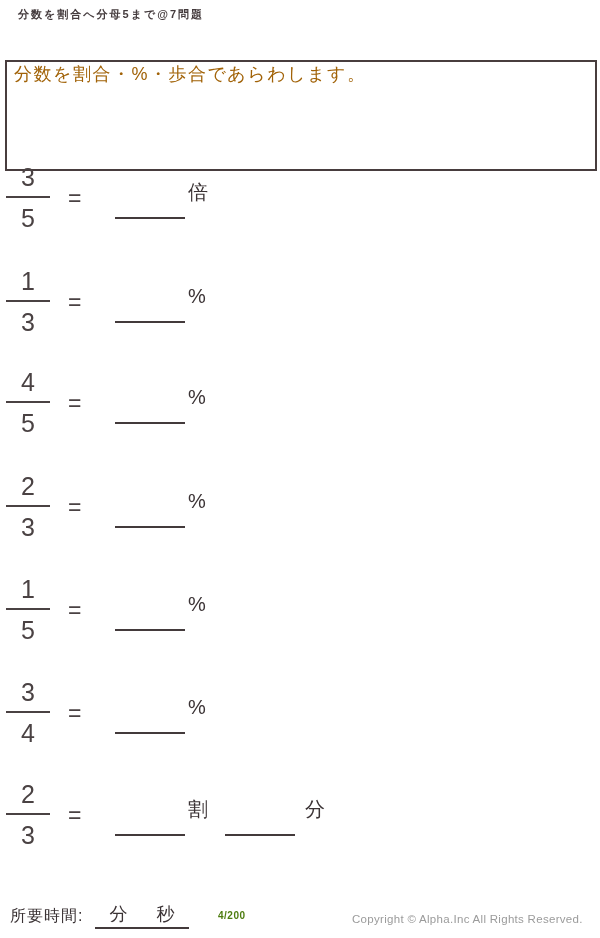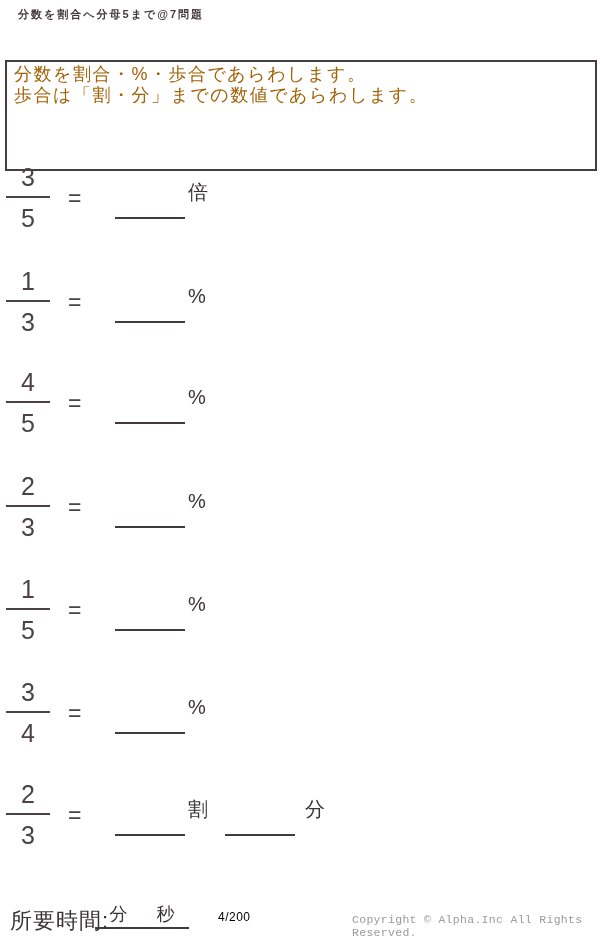--- a/index.html
+++ b/index.html
@@ -45,43 +45,42 @@
   .blank.b1 { left:115px; }
   .blank.b2 { left:225px; }
   .unit {
     position:absolute; top:26px; font-size:20px; line-height:20px; color:#3b3335;
   }
   .unit.u1 { left:188px; }
   .unit.u2 { left:305px; }
 
   
   .footer-time {
-    left:10px; top:906px; font-size:22px; letter-spacing:1px; color:#3b3335;
+    left:10px; top:906px; font-size:16px; letter-spacing:1px; color:#3b3335;
   }
   .time-underline {
     position:absolute; left:95px; top:903px; width:94px; height:26px;
     border-bottom:2px solid #433a3b; display:flex;
     justify-content:space-around; align-items:flex-end;
     font-size:18px; padding-bottom:1px; box-sizing:border-box;
   }
   .page-number {
-    left:218px; top:910px; font-size:12px; color:#000000; letter-spacing:0.5px;
+    left:218px; top:910px; font-size:10px; color:#4d7c0f; letter-spacing:0.5px;font-weight:bold;
   }
   .copyright {
-    left:352px; top:913px; font-size:11.5px; color:#9b9b9b; letter-spacing:0.3px;font-family:Liberation Mono, monospace;
+    left:352px; top:913px; font-size:11.5px; color:#9b9b9b; letter-spacing:0.3px;
   }
 </style>
 </head>
 <body>
 
 <div class="abs header-title">分数を割合へ分母5まで@7問題</div>
 
 <div class="abs instruction-box">
   <div>分数を割合・%・歩合であらわします。</div>
-  <div>歩合は「割・分」までの数値であらわします。</div>
 </div>
 
 <div class="abs problem-row" style="top:156px">
   <div class="frac">
     <span class="num">3</span>
     <span class="den">5</span>
   </div>
   <div class="equals">=</div>
   <div class="blank b1"></div>
   <div class="unit u1">倍</div>

